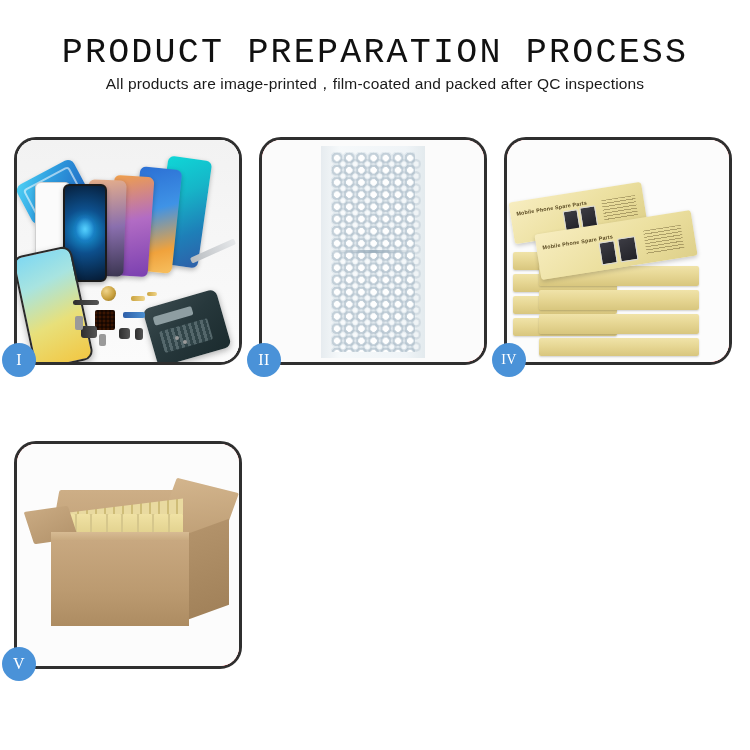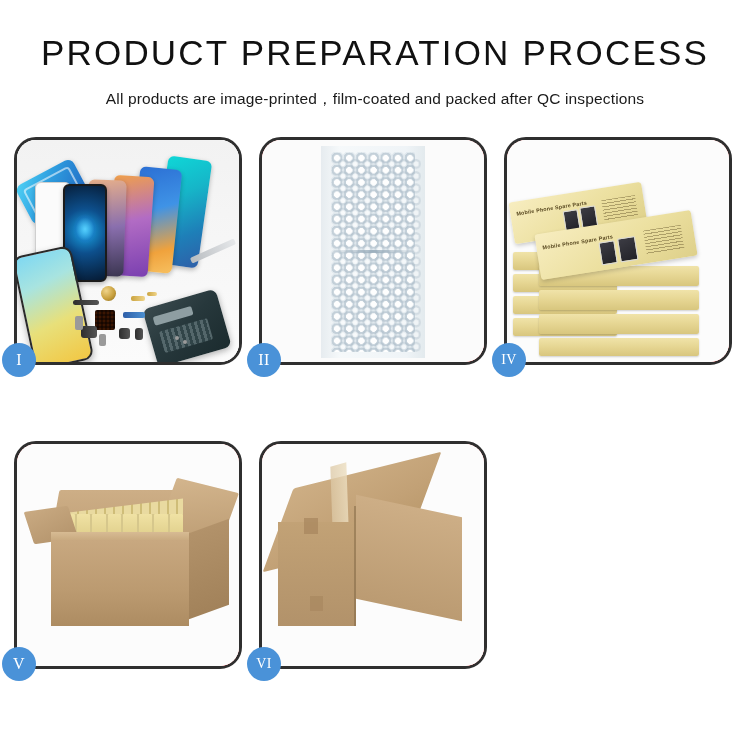--- a/index.html
+++ b/index.html
@@ -20,23 +20,24 @@
     padding-top: 34px;
     text-align: center;
   }
   .title {
     font-size: 35px;
     font-weight: 500;
     letter-spacing: 2.2px;
     color: #111111;
     line-height: 1.1;
     white-space: nowrap;
+    font-family: Liberation Mono, monospace;
   }
   .subtitle {
-    margin-top: 16px;
+    margin-top: 1px;
     font-size: 15.5px;
     font-weight: 400;
     letter-spacing: 0.15px;
     color: #1a1a1a;
     white-space: nowrap;
   }
 
   
   .grid {
     position: absolute;
@@ -475,27 +476,14 @@
         <span></span>
       </div>
       <div class="c5-flapLeft"></div>
       <div class="c5-rimL"></div>
       <div class="c5-right"></div>
       <div class="c5-body"></div>
     </div>
     <div class="badge">V</div>
   </div>
 
-  <div class="panel p6">
-    <div class="panel-inner">
-      <div class="stage"></div>
-      <div class="c6-top"></div>
-      <div class="c6-tape"></div>
-      <div class="c6-right"></div>
-      <div class="c6-left"></div>
-      <div class="c6-seam"></div>
-      <div class="c6-nick1"></div>
-      <div class="c6-nick2"></div>
-    </div>
-    <div class="badge wide">VI</div>
-  </div>
 
 </div>
 
 </body></html>

